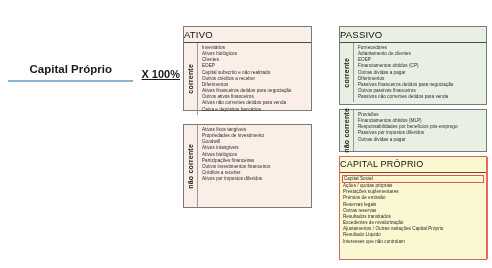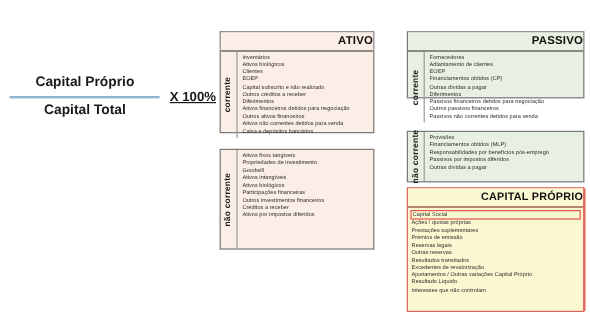--- a/index.html
+++ b/index.html
@@ -50,22 +50,22 @@
     text-decoration: underline;
   }
 
   
   .panel {
     position: absolute;
     box-sizing: border-box;
     border: 1px solid #7a7a7a;
   }
   .panel-header {
-    text-align: right;
-    font-weight: bold;
+    text-align: left;
+    font-weight: normal;
     font-size: 9.5px;
     color: #111;
     letter-spacing: 0.2px;
     border-bottom: 1px solid #4a4a4a;
     padding: 2px 0 2px 0;
     line-height: 11px;
   }
   .panel-body {
     display: flex;
     align-items: stretch;
@@ -105,21 +105,21 @@
     background: #fbeee6;
   }
   #panel-ativo-corrente .panel-header { background: #fbeee6; }
   #panel-ativo-naocorrente {
     left: 183px; top: 124px; width: 129px; height: 84px;
     background: #fbeee6;
   }
 
   
   #panel-passivo-corrente {
-    left: 339px; top: 26px; width: 148px; height: 56px;
+    left: 339px; top: 26px; width: 148px; height: 79px;
     background: #e7f0e2;
   }
   #panel-passivo-corrente .panel-header { background: #e7f0e2; }
   #panel-passivo-naocorrente {
     left: 339px; top: 109px; width: 148px; height: 43px;
     background: #e7f0e2;
   }
 
   
   #panel-capital {
@@ -150,21 +150,20 @@
     background: #e4695f;
   }
 </style>
 </head>
 <body>
 
 <div id="formula">
   <div id="formula-fraction">
     <div class="frac-term">Capital Próprio</div>
     <div id="frac-bar"></div>
-    <div class="frac-term">Capital Total</div>
   </div>
   <div id="formula-multiplier">X 100%</div>
 </div>
 
 <div class="panel" id="panel-ativo-corrente">
   <div class="panel-header">ATIVO</div>
   <div class="panel-body">
     <div class="side-label">
       <span>corrente</span>
     </div>

